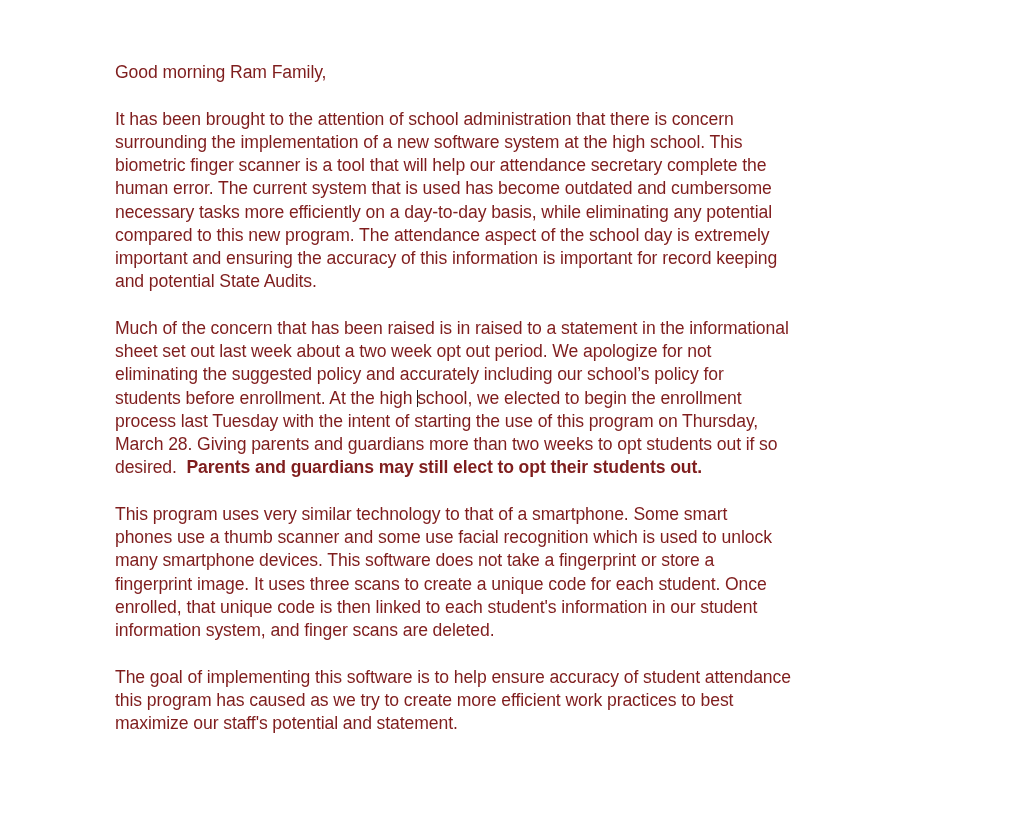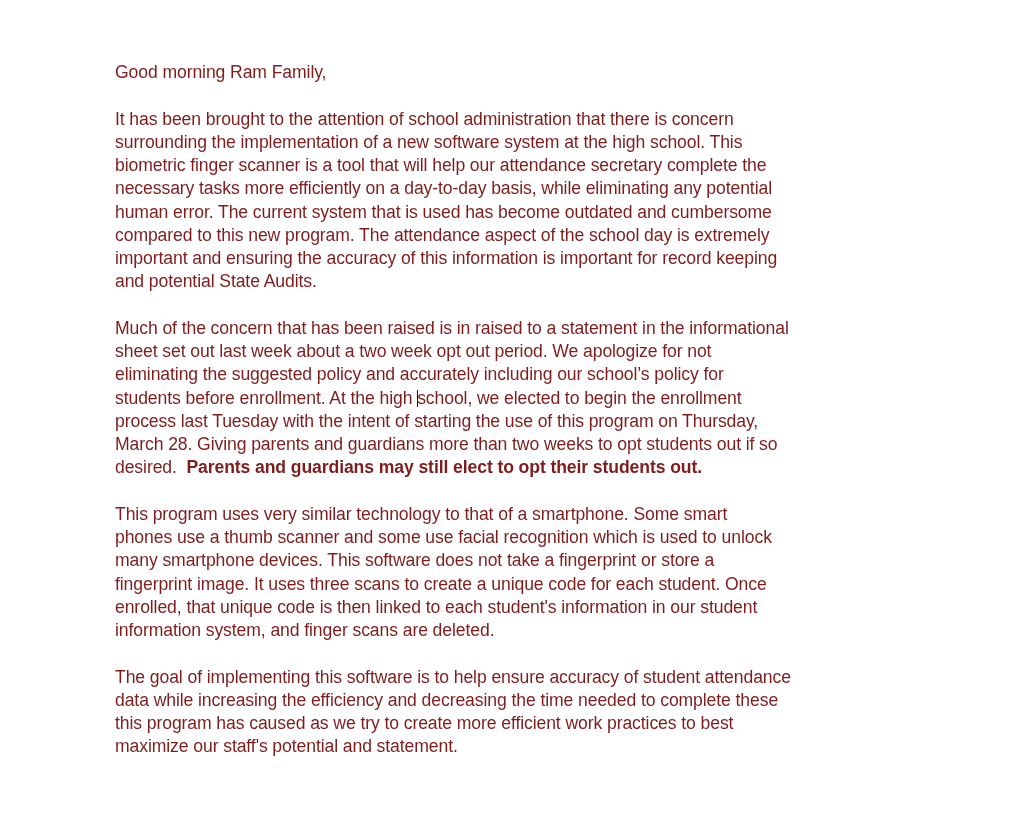--- a/index.html
+++ b/index.html
@@ -21,22 +21,22 @@
 
 <div class="doc">
   <p class="para">
     <span class="line">Good morning Ram Family,</span>
   </p>
 
   <p class="para">
     <span class="line">It has been brought to the attention of school administration that there is concern</span>
     <span class="line">surrounding the implementation of a new software system at the high school. This</span>
     <span class="line">biometric finger scanner is a tool that will help our attendance secretary complete the</span>
+    <span class="line">human error. The current system that is used has become outdated and cumbersome</span>
     <span class="line">necessary tasks more efficiently on a day-to-day basis, while eliminating any potential</span>
-    <span class="line">human error. The current system that is used has become outdated and cumbersome</span>
     <span class="line">compared to this new program. The attendance aspect of the school day is extremely</span>
     <span class="line">important and ensuring the accuracy of this information is important for record keeping</span>
     <span class="line">and potential State Audits.</span>
   </p>
 
   <p class="para">
     <span class="line">Much of the concern that has been raised is in raised to a statement in the informational</span>
     <span class="line">sheet set out last week about a two week opt out period. We apologize for not</span>
     <span class="line">eliminating the suggested policy and accurately including our school’s policy for</span>
     <span class="line"><span>students before enrollment. At the high </span><span class="caret"></span><span>school, we elected to begin the enrollment</span></span>
@@ -49,17 +49,16 @@
     <span class="line">This program uses very similar technology to that of a smartphone. Some smart</span>
     <span class="line">phones use a thumb scanner and some use facial recognition which is used to unlock</span>
     <span class="line">many smartphone devices. This software does not take a fingerprint or store a</span>
     <span class="line">fingerprint image. It uses three scans to create a unique code for each student. Once</span>
     <span class="line">enrolled, that unique code is then linked to each student's information in our student</span>
     <span class="line">information system, and finger scans are deleted.</span>
   </p>
 
   <p class="para">
     <span class="line">The goal of implementing this software is to help ensure accuracy of student attendance</span>
-    <span class="line">data while increasing the efficiency and decreasing the time needed to complete these</span>
     <span class="line">this program has caused as we try to create more efficient work practices to best</span>
     <span class="line">maximize our staff's potential and statement.</span>
   </p>
 </div>
 
 </body></html>

